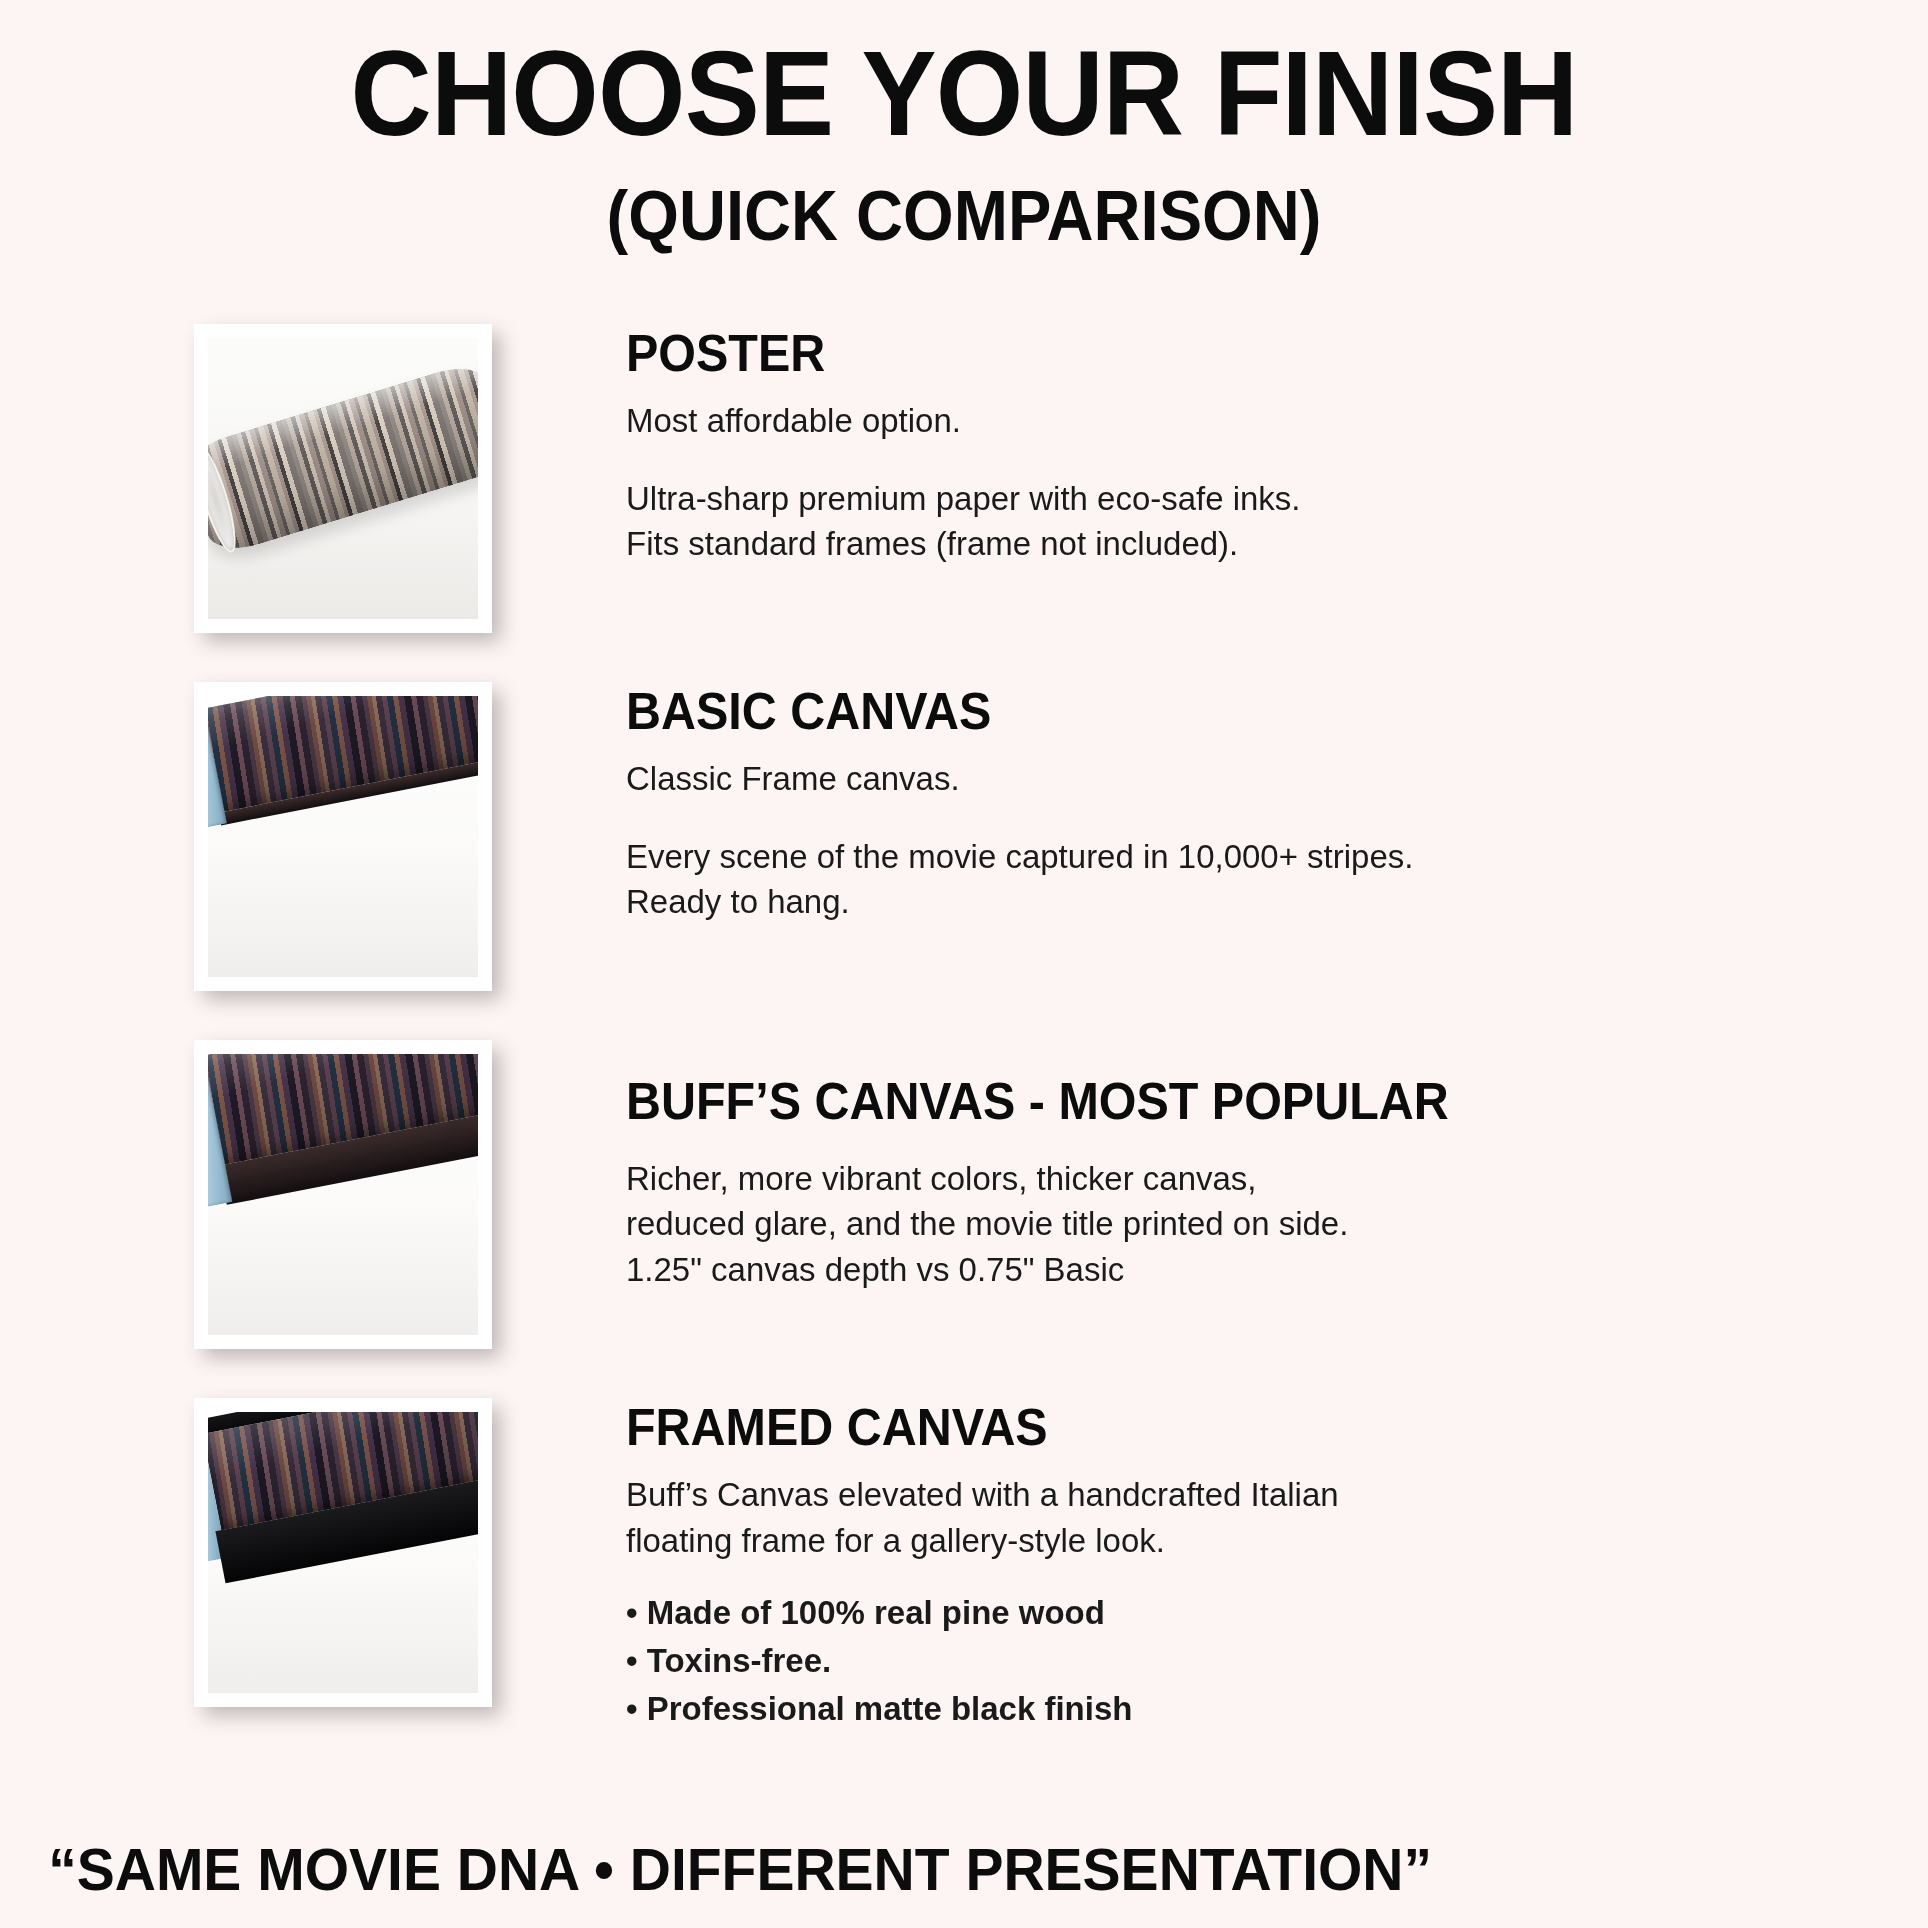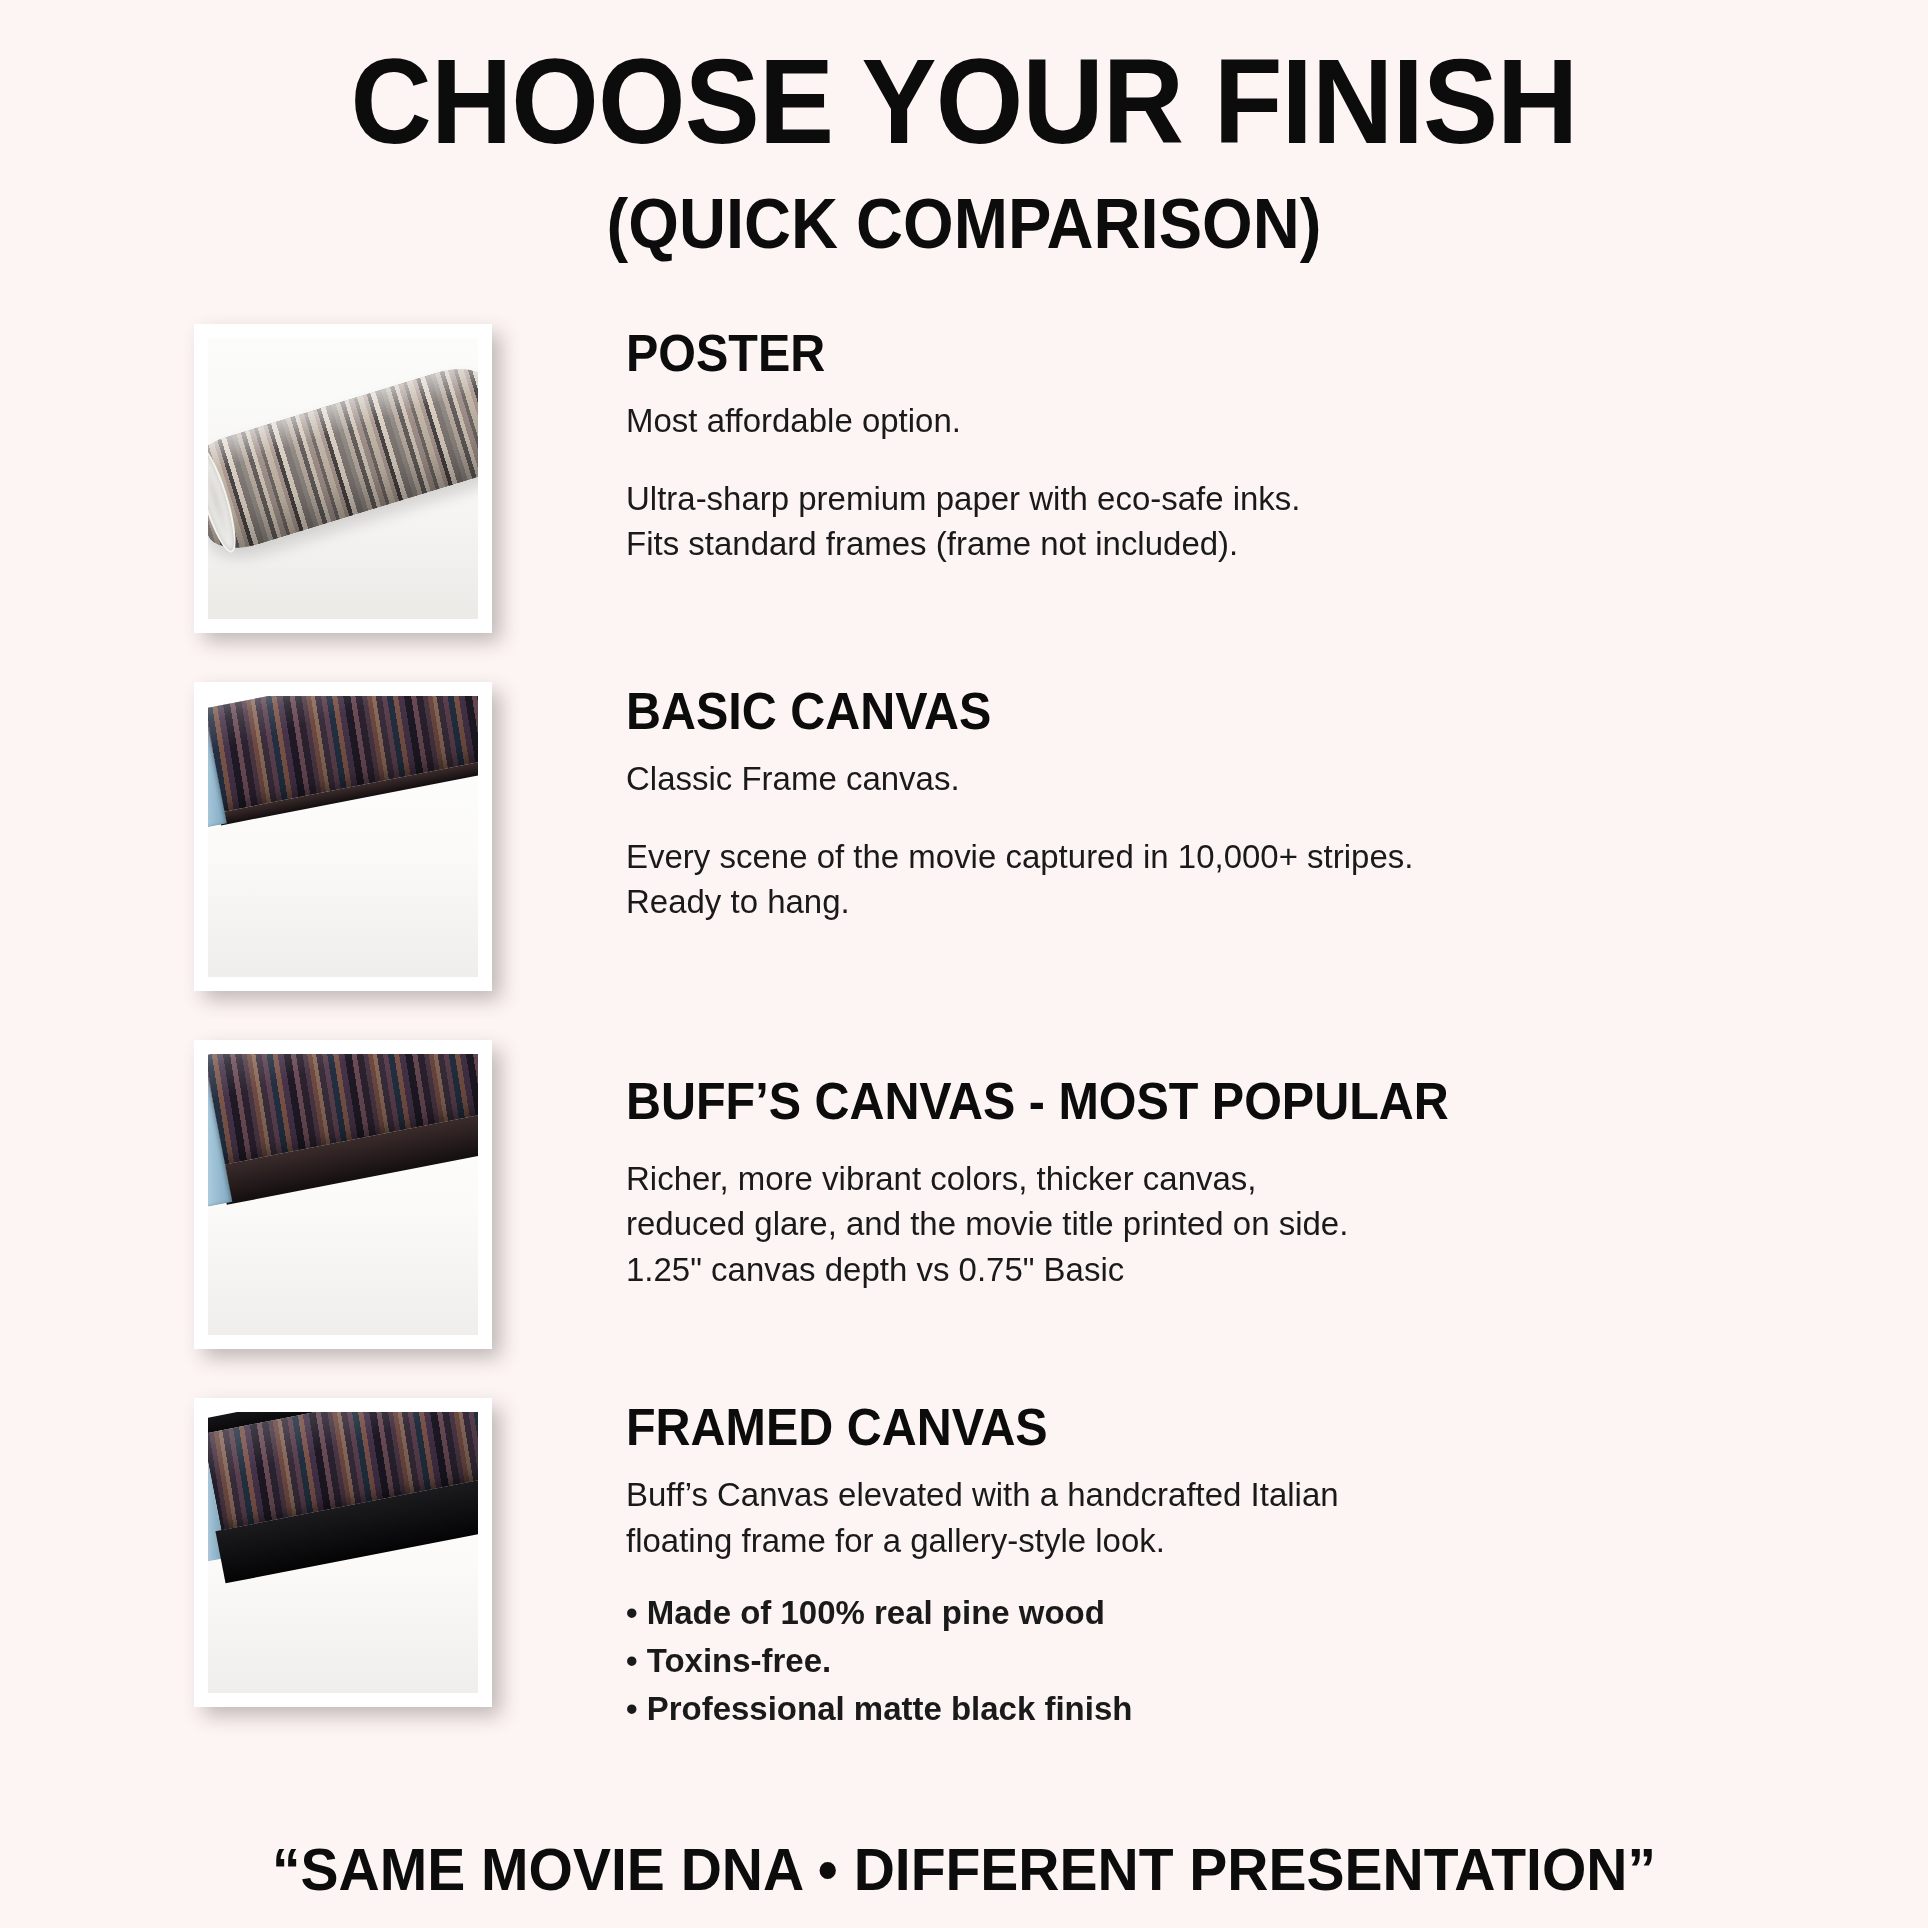--- a/index.html
+++ b/index.html
@@ -15,21 +15,21 @@
 
   .page {
     width: 1928px;
     height: 1928px;
     position: relative;
   }
 
   
   .header {
     text-align: center;
-    padding-top: 40px;
+    padding-top: 32px;
   }
   .title-main {
     font-family: "Liberation Sans", sans-serif;
     font-weight: bold;
     font-size: 121px;
     line-height: 1.02;
     letter-spacing: -0.9px;
     color: #0c0c0c;
     transform: scaleX(0.93);
   }
@@ -276,21 +276,21 @@
     transform-origin: left center;
     white-space: nowrap;
   }
 
   
   .footer {
     position: absolute;
     bottom: 24.5px;
     left: 0;
     width: 1928px;
-    text-align: center;
+    text-align: left;
   }
   .footer-text {
     font-family: "Liberation Sans", sans-serif;
     font-weight: bold;
     font-size: 60px;
     letter-spacing: 0px;
     color: #0c0c0c;
     transform: scaleX(0.95);
   }
 </style>

